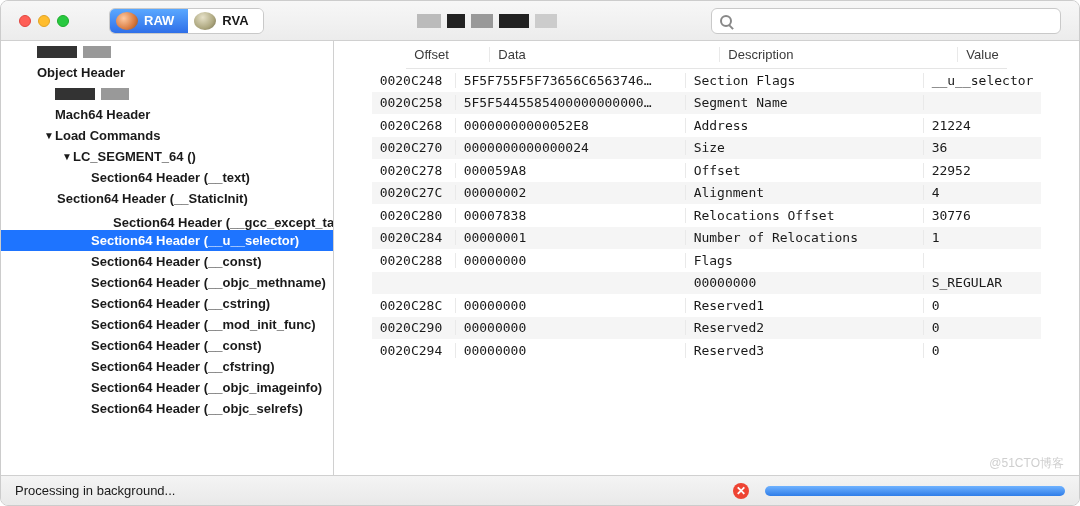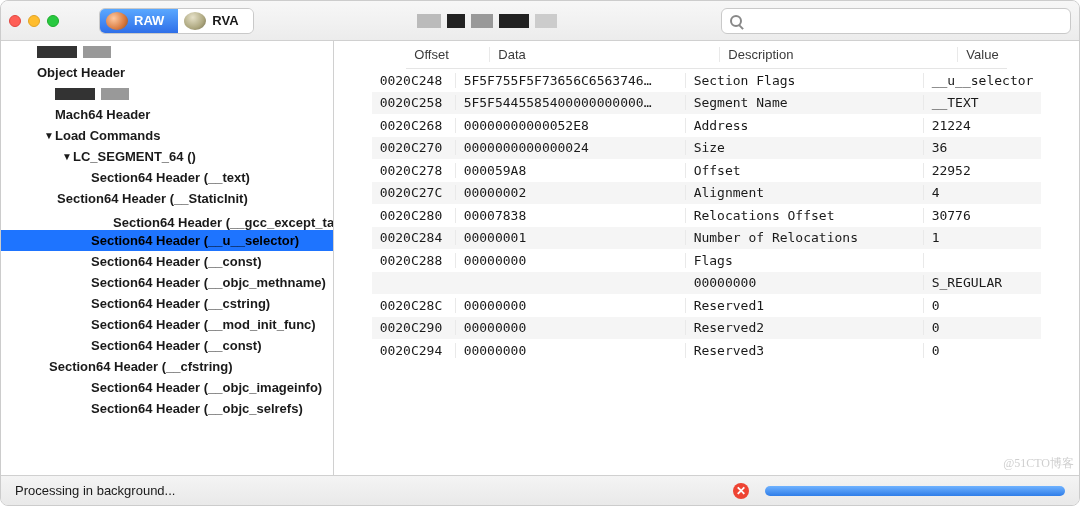--- a/index.html
+++ b/index.html
@@ -1,54 +1,54 @@
 <!DOCTYPE html>
 <html><head>
 <meta charset="utf-8">
 <style>
 * { box-sizing: border-box; margin: 0; padding: 0; }
 body { font-family: -apple-system, "Helvetica Neue", Arial, sans-serif; font-size: 13px; color: #1a1a1a; background: #fff; overflow: hidden; }
 .window { width: 1080px; height: 506px; display: flex; flex-direction: column; border: 1px solid #ccc; border-radius: 8px; overflow: hidden; background: #f6f6f6; }
-.titlebar { height: 40px; display: flex; align-items: center; padding: 0 8px; background: linear-gradient(#f7f7f7,#ececec); border-bottom: 1px solid #d0d0d0; }
+.titlebar { height: 40px; display: flex; align-items: center; padding: 0 18px; background: linear-gradient(#f7f7f7,#ececec); border-bottom: 1px solid #d0d0d0; }
 .traffic { display: flex; gap: 7px; margin-right: 40px; }
 .dot { width: 12px; height: 12px; border-radius: 50%; }
 .dot.red { background: #ff5f57; border:1px solid #e14640;}
 .dot.yellow { background: #ffbd2e; border:1px solid #e1a325;}
 .dot.green { background: #28c940; border:1px solid #1dad2c;}
 .seg { display: flex; border-radius: 6px; overflow: hidden; border:1px solid #c9c9c9; height:26px;}
 .seg .tab { display: flex; align-items: center; padding: 0 14px 0 6px; gap:6px; background:#fff; cursor:pointer; font-weight:600; font-size:13px;}
 .seg .tab.active { background: linear-gradient(#5aa8ff,#2f6fe8); color:#fff; }
 .blob { width:22px; height:18px; border-radius:50%; background: radial-gradient(circle at 35% 35%, #ffc9a0, #d87a3f 60%, #8a4a20); }
 .blob.b2 { background: radial-gradient(circle at 40% 30%, #e6e1c8, #ada77f 60%, #6b6648); }
 .title-center { flex:1; display:flex; justify-content:center; gap:6px;}
 .title-center .chunk { height:14px; background:#888;}
 .chunk.c1{width:24px;background:#bbb;} .chunk.c2{width:18px;background:#222;} .chunk.c3{width:22px;background:#999;} .chunk.c4{width:30px;background:#222;} .chunk.c5{width:22px;background:#ccc;}
 .search { width:350px; height:26px; border:1px solid #c9c9c9; border-radius:6px; background:#fff; display:flex; align-items:center; padding:0 8px; gap:6px;}
 .search input { border:none; outline:none; flex:1; font-size:13px;}
 .mag { width:12px; height:12px; border:2px solid #888; border-radius:50%; position:relative;}
 .mag::after{content:""; position:absolute; width:6px; height:2px; background:#888; bottom:-3px; right:-4px; transform:rotate(45deg);}
 .content { flex:1; display:flex; overflow:hidden;}
 .tree { width:333px; border-right:1px solid #d0d0d0; background:#fff; overflow:hidden; font-size:13px; font-weight:600; white-space:nowrap;}
 .tree-row { height:21px; display:flex; align-items:center; padding-left:6px; cursor:pointer;}
-.tree-row.selected { background:#1e74ff; color:#000000;}
+.tree-row.selected { background:#1e74ff; color:#ffffff;}
 .tw { width:12px; display:inline-flex; font-size:10px; justify-content:center;}
 .obscure { display:inline-block; height:12px; background:#333; vertical-align:middle;}
 .table-area { flex:1; background:#fff; overflow:hidden; display:flex; flex-direction:column;align-items:center;}
 .thead { display:flex; height:28px; align-items:center; background:#fff; border-bottom:1px solid #e5e5e5; font-size:13px; color:#3a3a3a;}
 .col { padding:0 8px; border-right:1px solid #e9e9e9; overflow:hidden; text-overflow:ellipsis; white-space:nowrap;}
 .c-offset{width:84px;} .c-data{width:230px;} .c-desc{width:238px;} .c-value{flex:1; border-right:none;}
 .tbody { flex:1; overflow:hidden;}
 .trow { display:flex; height:22.5px; align-items:center; font-family: "SF Mono","Menlo",monospace; font-size:13px;}
 .trow.even { background:#f5f5f5;}
 .statusbar { height:30px; display:flex; align-items:center; padding:0 14px; background:linear-gradient(#f4f4f4,#e9e9e9); border-top:1px solid #d0d0d0; font-size:13px; gap:16px;}
 .statusbar .spacer{flex:1;}
 .err { width:16px; height:16px; border-radius:50%; background:#e43; color:#fff; font-weight:900; font-size:12px; display:flex; align-items:center; justify-content:center;}
 .prog { width:300px; height:10px; border-radius:5px; background:#d0d0d0; overflow:hidden;}
 .prog .fill{height:100%; background:linear-gradient(#6fb2ff,#2f7de8);}
-.watermark{position:absolute; right:6px; bottom:34px; color:#cfcfcf; font-size:12px; pointer-events:none;font-family:Liberation Serif, serif;}
+.watermark{position:absolute; right:16px; bottom:34px; color:#cfcfcf; font-size:12px; pointer-events:none;}
 </style>
 </head>
 <body>
 
 <div class="window">
 
   <div class="titlebar">
     <div class="traffic">
       <div class="dot red"></div>
       <div class="dot yellow"></div>
@@ -134,21 +134,21 @@
           <span>Section64 Header (__cstring)</span>
         </div>
         <div class="tree-row" style="padding-left: 78px;">
           <span class="tw"></span>
           <span>Section64 Header (__mod_init_func)</span>
         </div>
         <div class="tree-row" style="padding-left: 78px;">
           <span class="tw"></span>
           <span>Section64 Header (__const)</span>
         </div>
-        <div class="tree-row" style="padding-left: 36px;">
+        <div class="tree-row" style="padding-left: 78px;">
           <span class="tw"></span>
           <span>Section64 Header (__cfstring)</span>
         </div>
         <div class="tree-row" style="padding-left: 78px;">
           <span class="tw"></span>
           <span>Section64 Header (__objc_imageinfo)</span>
         </div>
         <div class="tree-row" style="padding-left: 78px;">
           <span class="tw"></span>
           <span>Section64 Header (__objc_selrefs)</span>
@@ -165,21 +165,20 @@
           <div class="trow">
             <div class="col c-offset">0020C248</div>
             <div class="col c-data">5F5F755F5F73656C6563746…</div>
             <div class="col c-desc">Section Flags</div>
             <div class="col c-value">__u__selector</div>
           </div>
           <div class="trow even">
             <div class="col c-offset">0020C258</div>
             <div class="col c-data">5F5F5445585400000000000…</div>
             <div class="col c-desc">Segment Name</div>
-            <div class="col c-value">__TEXT</div>
           </div>
           <div class="trow">
             <div class="col c-offset">0020C268</div>
             <div class="col c-data">00000000000052E8</div>
             <div class="col c-desc">Address</div>
             <div class="col c-value">21224</div>
           </div>
           <div class="trow even">
             <div class="col c-offset">0020C270</div>
             <div class="col c-data">0000000000000024</div>

